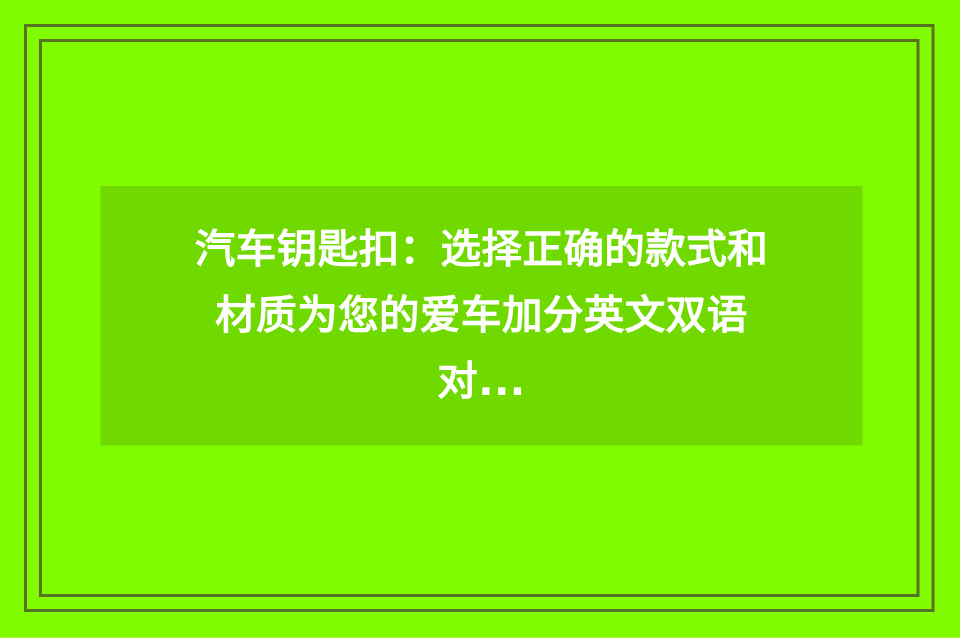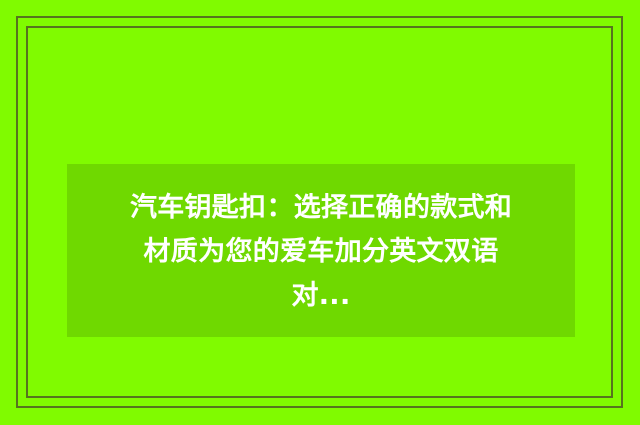--- a/index.html
+++ b/index.html
@@ -52,21 +52,20 @@
     left: 67px;
     top: 124px;
     width: 508px;
     height: 173px;
     background: rgba(0, 0, 0, 0.135);
     display: flex;
     align-items: center;
     justify-content: center;
     box-sizing: border-box;
     padding: 0 14px;
-    margin-top: 40px;
   }
 
   .caption-title {
     color: #ffffff;
     font-family: "DejaVu Sans", "Liberation Sans", sans-serif;
     font-size: 27px;
     font-weight: bold;
     line-height: 44px;
     letter-spacing: 0.3px;
     text-align: center;

